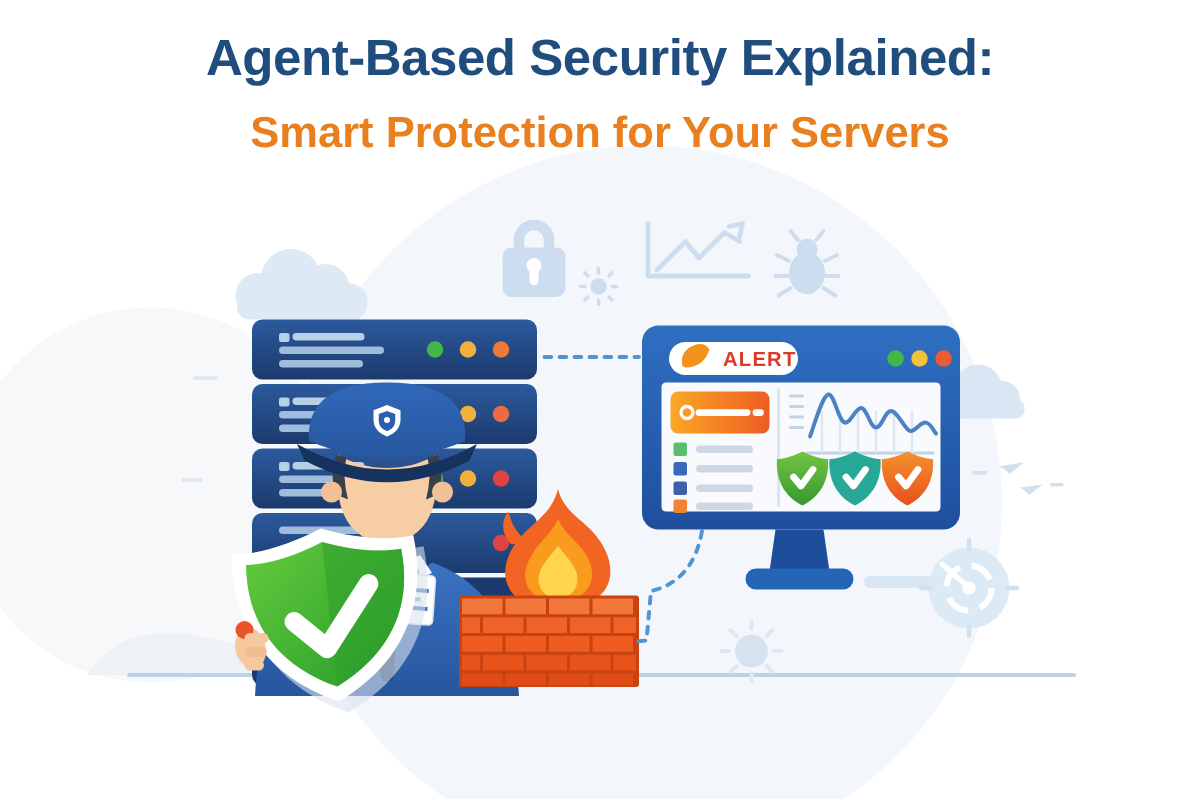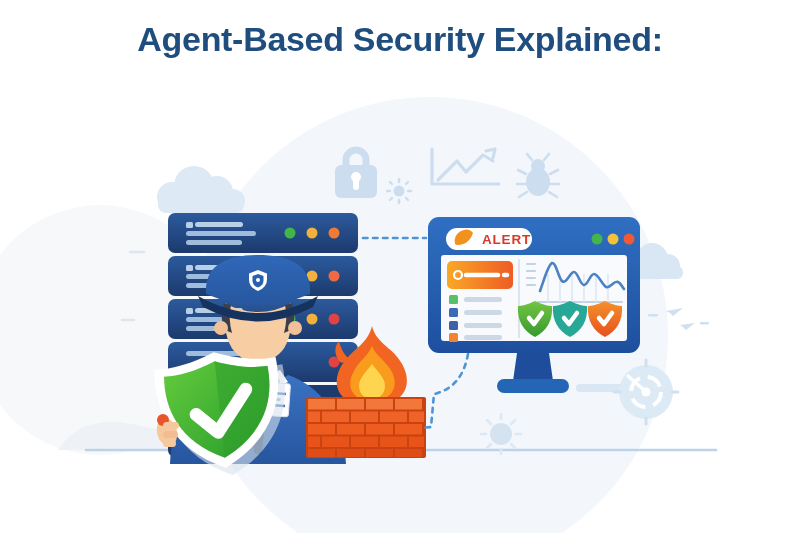--- a/index.html
+++ b/index.html
@@ -10,20 +10,21 @@
   .header h2{margin:14px 0 0 0;font-size:29px;font-weight:bold;color:var(--accent-orange,#e8801f);}
   text.alert-text{font-family:"Liberation Sans",sans-serif;font-size:13.5px;font-weight:bold;letter-spacing:0.8px;fill:var(--alert-red,#d93a2a);}
 </style>
 </head>
 <body>
 
 <div class="canvas">
 
   <div class="header">
     <h1>Agent-Based Security Explained:</h1>
+    <h2>Smart Protection for Your Servers</h2>
   </div>
 
   <svg class="scene" viewBox="0 0 800 533">
     <defs>
       <linearGradient id="srvGrad" x1="0" y1="0" x2="0" y2="1">
         <stop offset="0" stop-color="#2c5a9d"></stop>
           <stop offset="1" stop-color="#1c3a6d"></stop>
       </linearGradient>
       <linearGradient id="guardGrad" x1="0" y1="0" x2="0" y2="1">
         <stop offset="0" stop-color="#3a73c2"></stop>

